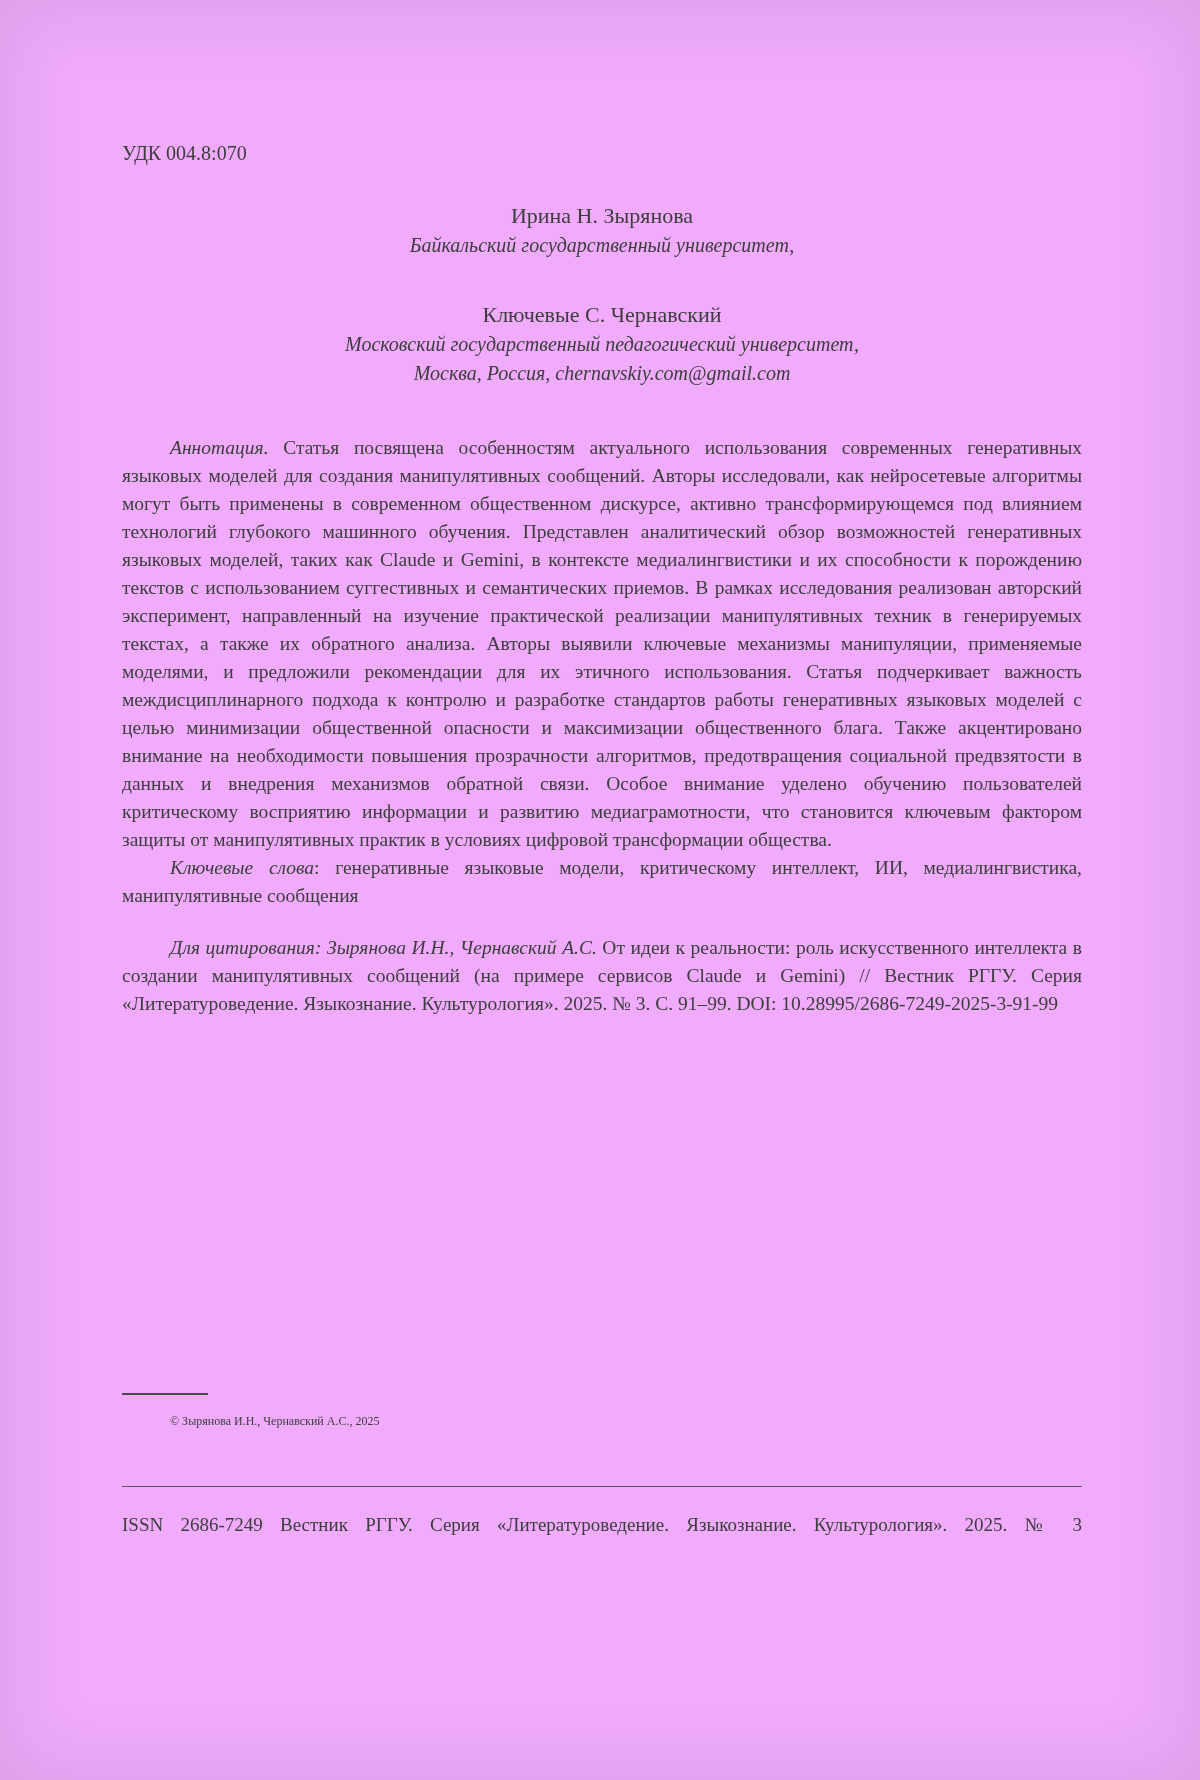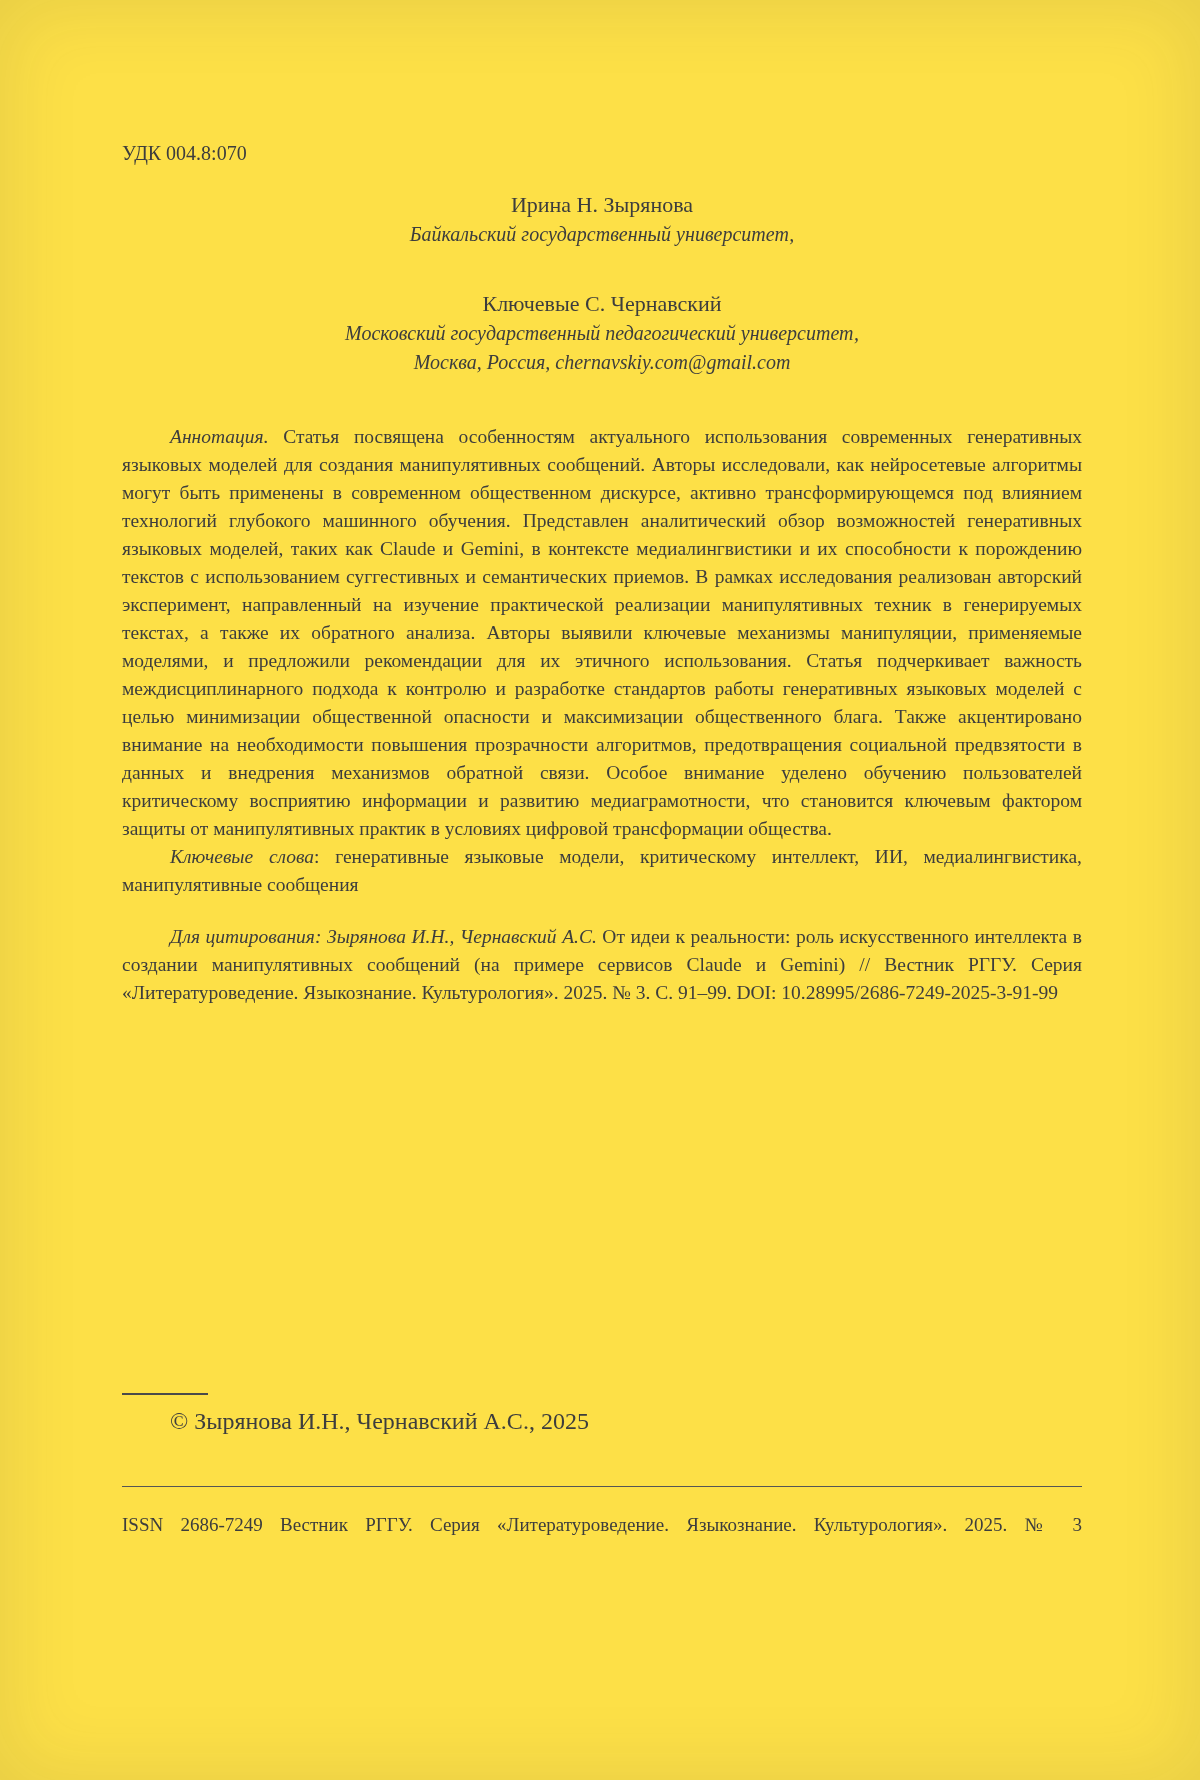--- a/index.html
+++ b/index.html
@@ -6,41 +6,41 @@
     margin: 0;
     padding: 0;
     background: #ffffff;
   }
   .page {
     position: relative;
     width: 1200px;
     height: 1780px;
     margin: 0 auto;
     box-sizing: border-box;
-    background: #fde047;
+    background: #f0abfc;
     box-shadow: inset 0 0 70px 12px rgba(60,60,60,0.10);
     padding: 138px 118px 0 122px;
     font-family: "Liberation Serif", "DejaVu Serif", serif;
     color: #3d3d3d;
     overflow: hidden;
   }
   .meta {
     font-size: 20px;
     line-height: 30px;
     text-align: left;
   }
   .title-block {
     margin-top: 30px;
     text-align: center;
     font-size: 24px;
     line-height: 31px;
     color: #383838;
   }
   .author-name {
-    margin-top: 22px;
+    margin-top: 33px;
     text-align: center;
     font-size: 22px;
     line-height: 30px;
   }
   .affiliation {
     text-align: center;
     font-style: italic;
     font-size: 20px;
     line-height: 29px;
   }
@@ -68,21 +68,21 @@
     width: 960px;
   }
   .footnote-rule {
     width: 86px;
     height: 0;
     border-top: 2px solid #4a4a4a;
   }
   .copyright {
     margin-top: 12px;
     padding-left: 48px;
-    font-size: 24px;
+    font-size: 12px;
     line-height: 28px;
   }
   .footer-block {
     position: absolute;
     left: 122px;
     top: 1486px;
     width: 960px;
   }
   .footer-rule {
     width: 100%;

